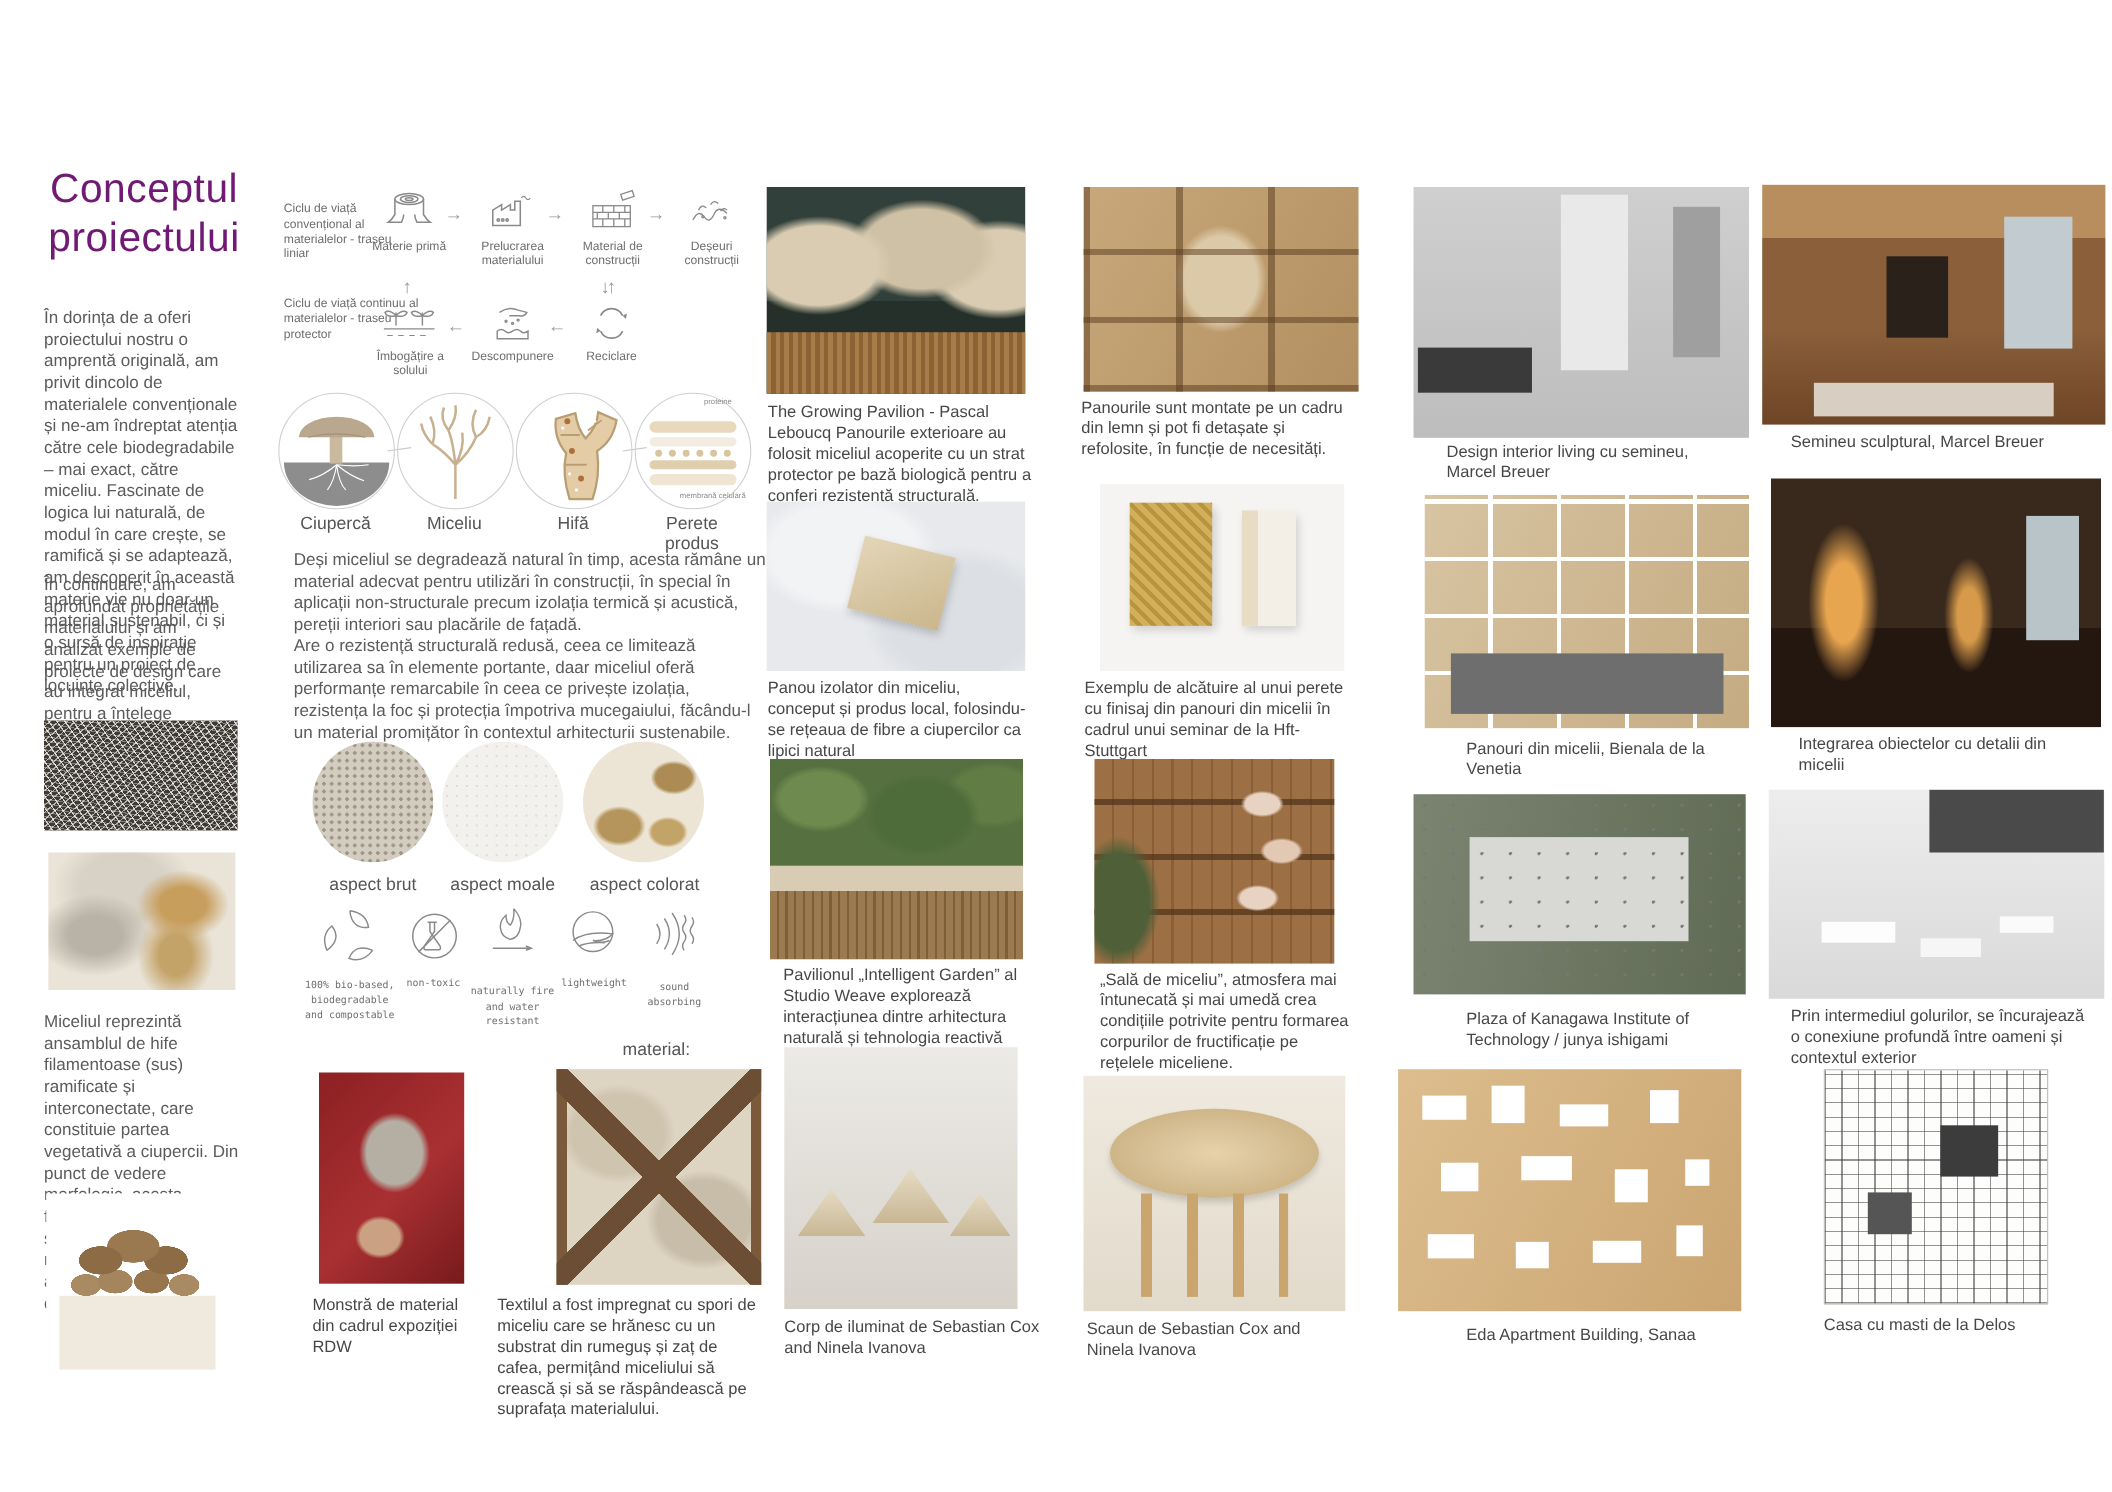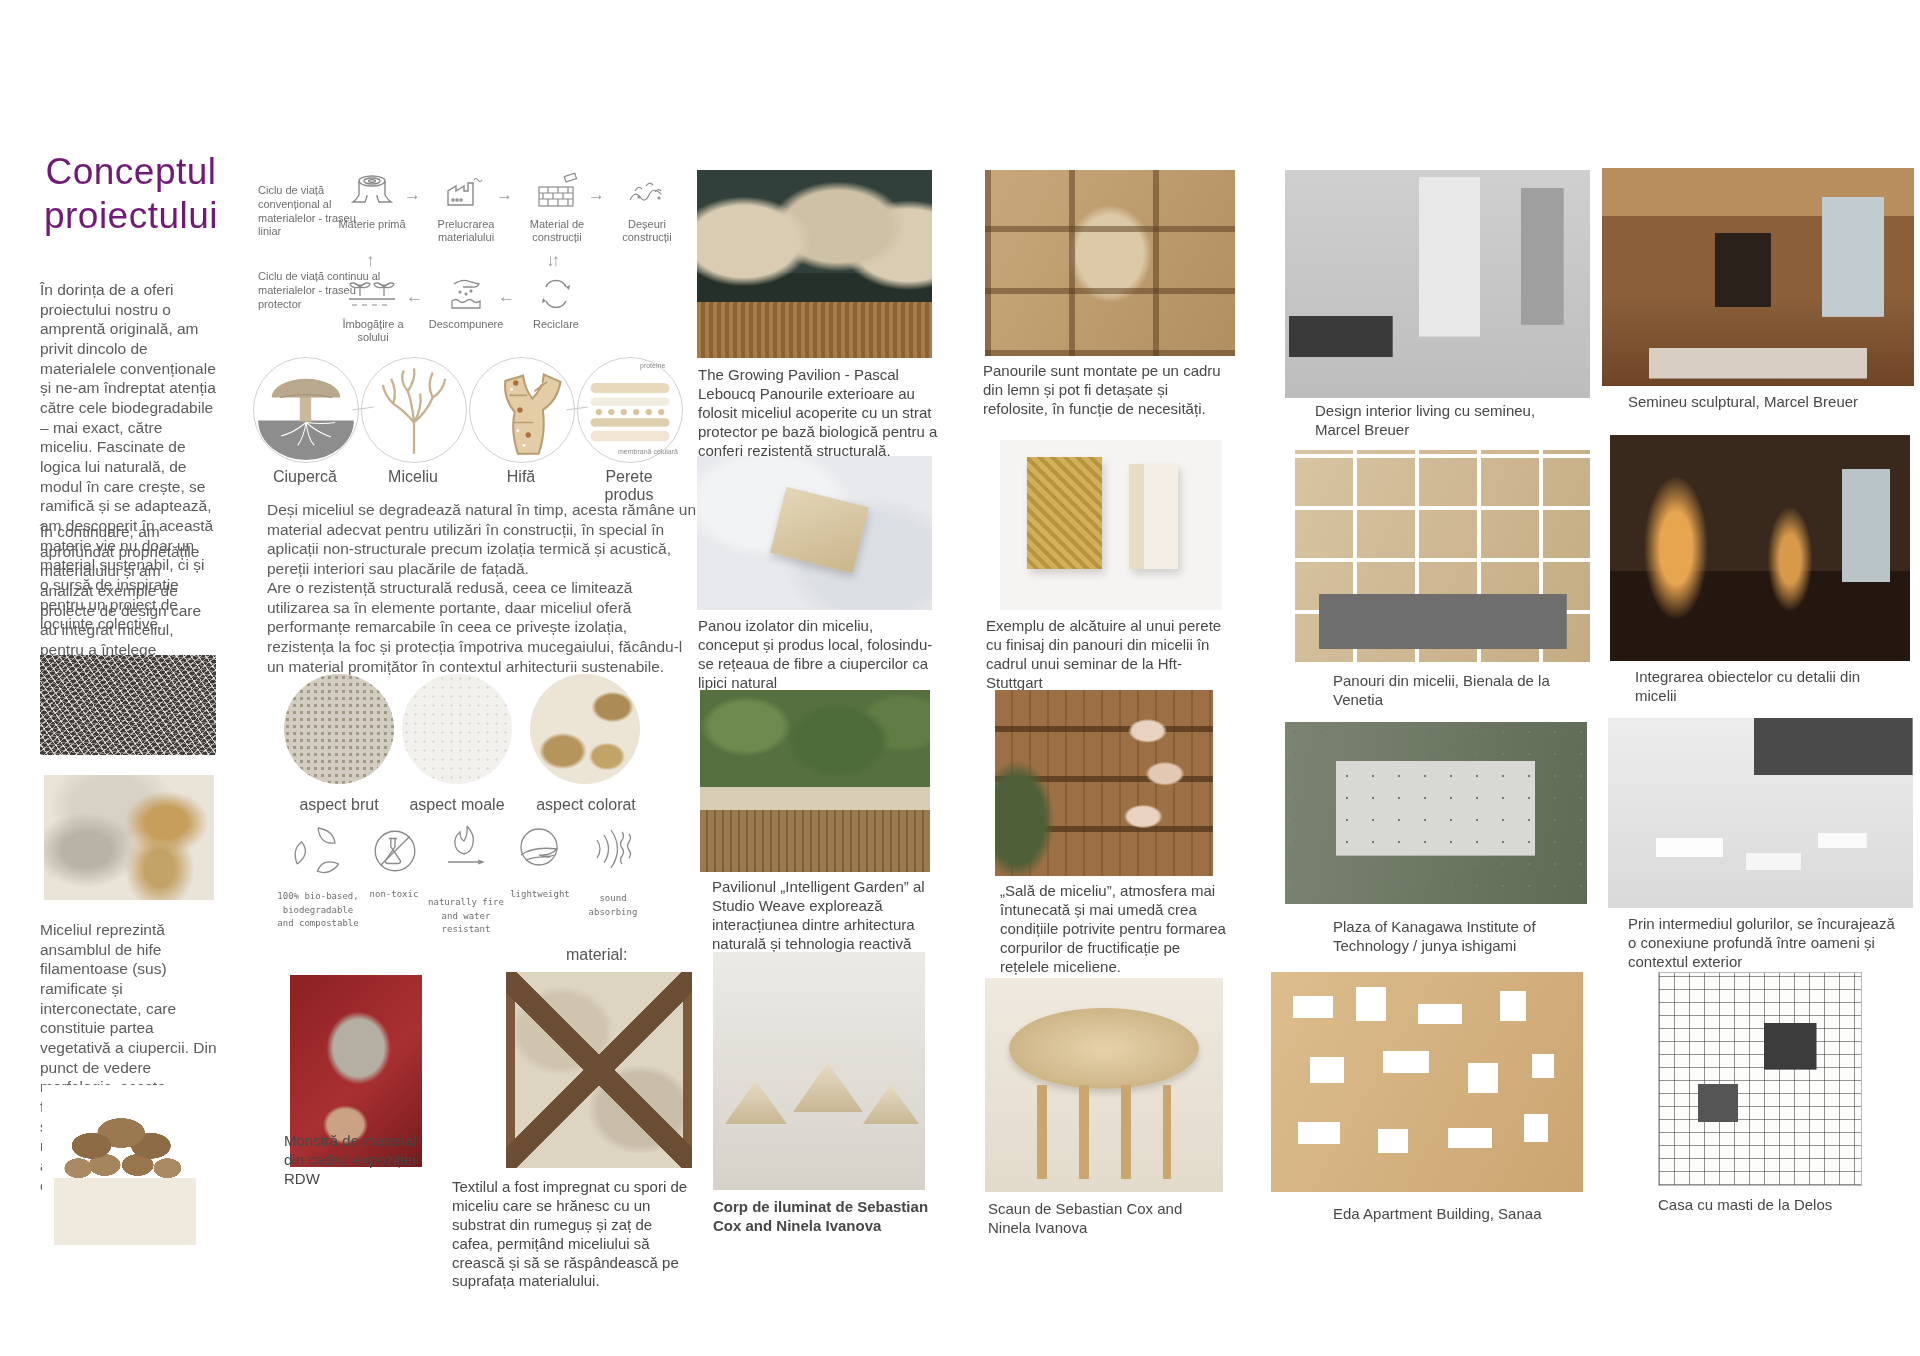--- a/index.html
+++ b/index.html
@@ -351,41 +351,41 @@
   <div class="abs prop-label" style="left:418px;top:896px;width:96px;">naturally fire
 and water
 resistant</div>
   <div class="abs prop-label" style="left:498px;top:888px;width:84px;">lightweight</div>
   <div class="abs prop-label" style="left:582px;top:892px;width:62px;">sound
 absorbing</div>
 
   <div class="abs material-label" style="left:566px;top:946px;">material:</div>
 
   <div class="photo ph-monstra" style="left:290px;top:975px;width:132px;height:192px;"></div>
-  <div class="abs caption" style="left:284px;top:1132px;width:150px;">Monstră de material din cadrul expoziției RDW</div>
+  <div class="abs caption" style="left:284px;top:1178px;width:150px;">Monstră de material din cadrul expoziției RDW</div>
   <div class="photo ph-textil" style="left:506px;top:972px;width:186px;height:196px;"></div>
   <div class="abs caption" style="left:452px;top:1178px;width:245px;">Textilul a fost impregnat cu spori de miceliu care se hrănesc cu un substrat din rumeguș și zaț de cafea, permițând miceliului să crească și să se răspândească pe suprafața materialului.</div>
 
   <div class="photo ph-pavilion" style="left:697px;top:170px;width:235px;height:188px;"></div>
   <div class="abs caption" style="left:698px;top:366px;width:240px;">The Growing Pavilion -  Pascal Leboucq Panourile exterioare au folosit miceliul acoperite cu un strat protector pe bază biologică  pentru a conferi rezistență structurală.</div>
 
   <div class="photo ph-izolator" style="left:697px;top:456px;width:235px;height:154px;">
     <div class="panel-square"></div>
   </div>
   <div class="abs caption" style="left:698px;top:617px;width:240px;">Panou izolator din miceliu, conceput și produs local,  folosindu-se rețeaua de fibre a ciupercilor ca lipici natural</div>
 
   <div class="photo ph-garden" style="left:700px;top:690px;width:230px;height:182px;"></div>
   <div class="abs caption" style="left:712px;top:878px;width:232px;">Pavilionul „Intelligent Garden” al Studio Weave explorează interacțiunea dintre arhitectura naturală și tehnologia reactivă</div>
 
   <div class="photo ph-lamps" style="left:713px;top:952px;width:212px;height:238px;">
     <div class="lamp" style="left:12px;top:128px;width:62px;height:44px;"></div>
     <div class="lamp" style="left:80px;top:110px;width:70px;height:50px;"></div>
     <div class="lamp" style="left:150px;top:132px;width:56px;height:40px;"></div>
   </div>
-  <div class="abs caption" style="left:713px;top:1198px;width:236px;font-weight:bold;">Corp de iluminat de Sebastian Cox and Ninela Ivanova</div>
+  <div class="abs caption" style="left:713px;top:1198px;width:236px;">Corp de iluminat de Sebastian Cox and Ninela Ivanova</div>
 
   <div class="photo ph-cadru" style="left:985px;top:170px;width:250px;height:186px;"></div>
   <div class="abs caption" style="left:983px;top:362px;width:250px;">Panourile sunt montate pe un cadru din lemn și pot fi detașate și refolosite, în funcție de necesități.</div>
 
   <div class="photo ph-perete" style="left:1000px;top:440px;width:222px;height:170px;">
     <div class="panel-gold"></div>
     <div class="panel-white"></div>
   </div>
   <div class="abs caption" style="left:986px;top:617px;width:250px;">Exemplu de alcătuire al unui perete cu finisaj din panouri din micelii în cadrul unui seminar de la Hft-Stuttgart</div>
 

